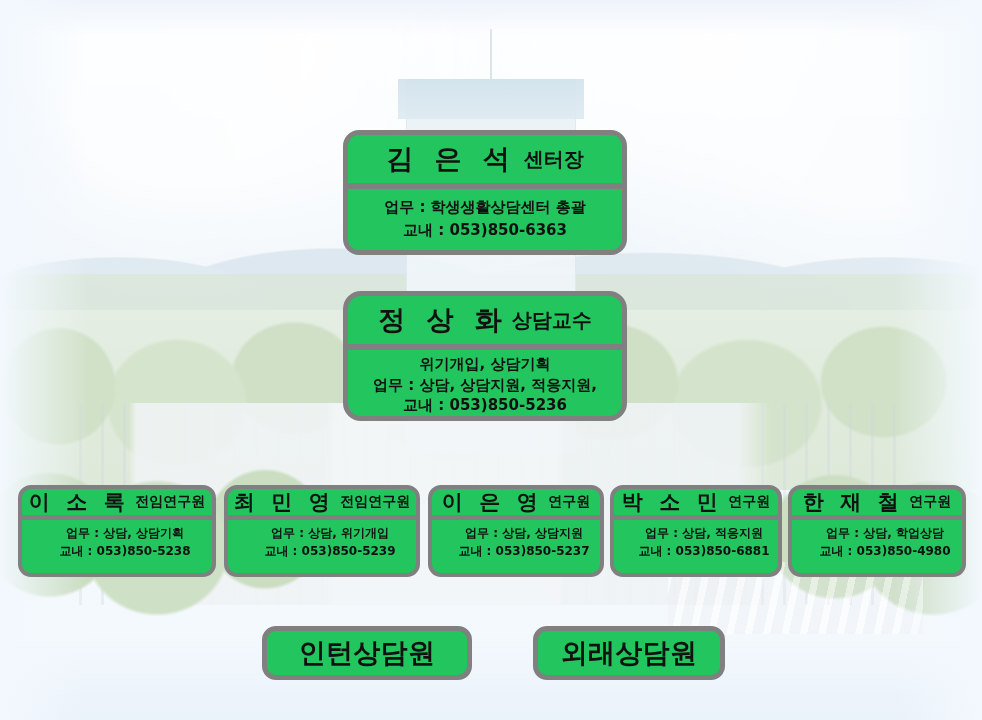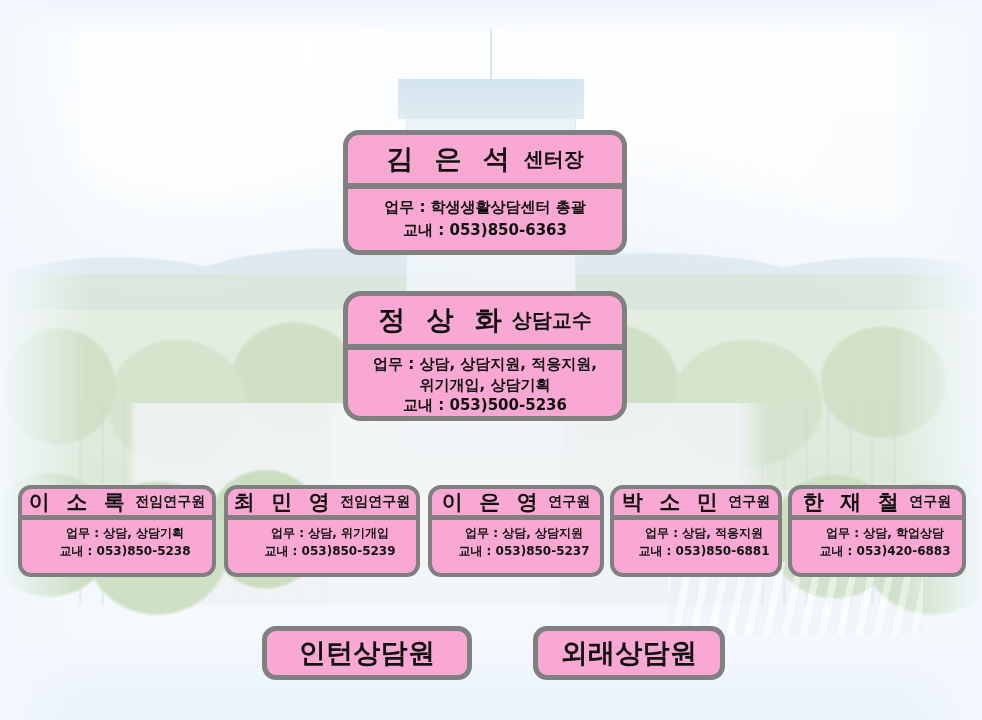--- a/index.html
+++ b/index.html
@@ -151,21 +151,21 @@
       linear-gradient(90deg,  #f2f8fd 0, rgba(242,248,253,0) 9%),
       linear-gradient(270deg, #f2f8fd 0, rgba(242,248,253,0) 9%),
       linear-gradient(180deg, #eef4fb 0, rgba(238,244,251,0) 5%),
       linear-gradient(0deg,   #eaf2fa 0, rgba(234,242,250,.85) 3%, rgba(234,242,250,0) 12%);
   }
 
   
   .node {
     position: absolute;
     box-sizing: border-box;
-    background: #f9a8d4;
+    background: #22c55e;
     border: 5px solid #808080;
     border-radius: 14px;
     overflow: hidden;
     color: #111111;
     text-align: center;
   }
 
   .node-name {
     display: flex;
     align-items: center;
@@ -289,23 +289,23 @@
     </div>
   </div>
 
   <div class="node tier2">
     <div class="node-name">
       <span class="person-name">정 상 화</span>
       <span class="person-title">상담교수</span>
     </div>
     <div class="node-divider"></div>
     <div class="node-body">
+      <div class="line">위기개입, 상담기획</div>
       <div class="line">업무 : 상담, 상담지원, 적응지원,</div>
-      <div class="line">위기개입, 상담기획</div>
-      <div class="line">교내 : 053)500-5236</div>
+      <div class="line">교내 : 053)850-5236</div>
     </div>
   </div>
 
   <div class="node tier3 n1">
     <div class="node-name">
       <span class="person-name">이 소 록</span>
       <span class="person-title">전임연구원</span>
     </div>
     <div class="node-divider"></div>
     <div class="node-body">
@@ -351,21 +351,21 @@
   </div>
 
   <div class="node tier3 n5">
     <div class="node-name">
       <span class="person-name">한 재 철</span>
       <span class="person-title">연구원</span>
     </div>
     <div class="node-divider"></div>
     <div class="node-body">
       <div class="line">업무 : 상담, 학업상담</div>
-      <div class="line">교내 : 053)420-6883</div>
+      <div class="line">교내 : 053)850-4980</div>
     </div>
   </div>
 
   <div class="node tier4 b1">
     <span class="plain-label">인턴상담원</span>
   </div>
   <div class="node tier4 b2">
     <span class="plain-label">외래상담원</span>
   </div>
 

